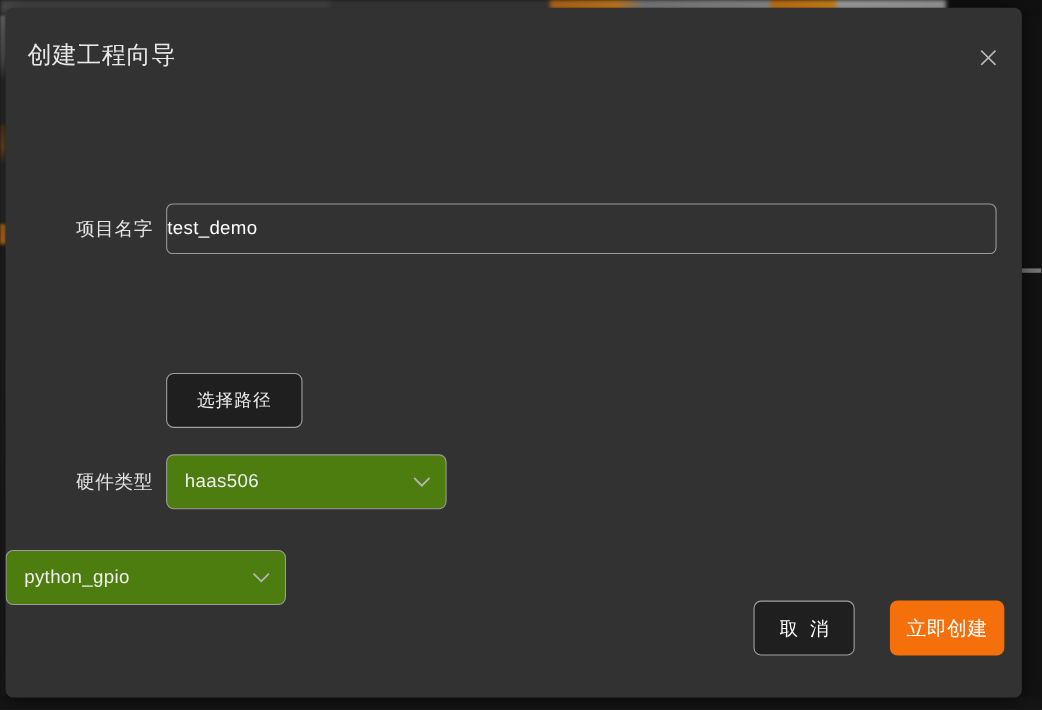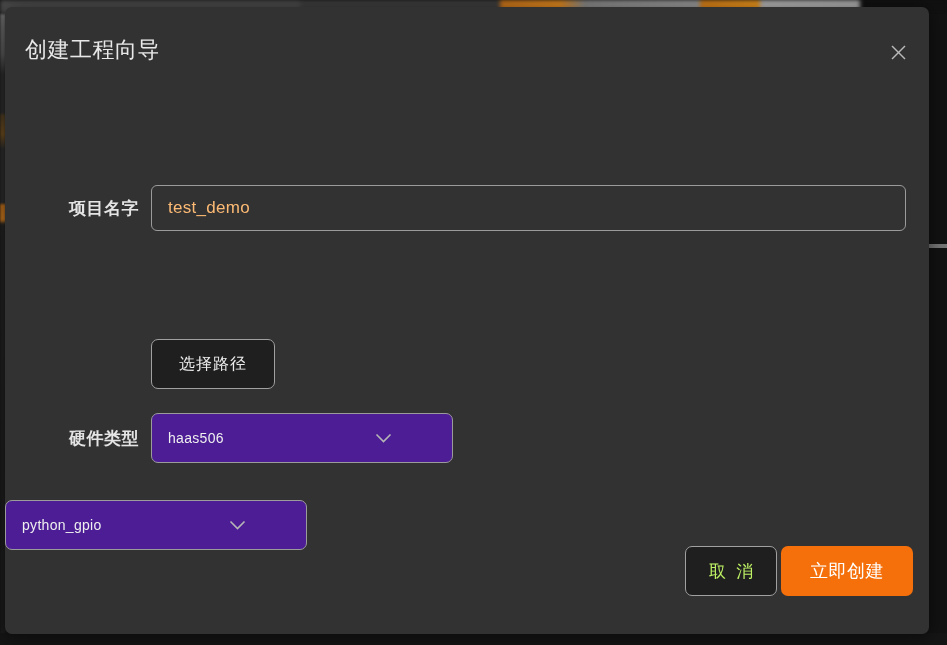--- a/index.html
+++ b/index.html
@@ -141,34 +141,33 @@
 
   .field-label {
     width: 146px;
     text-align: right;
     padding-right: 12px;
     box-sizing: border-box;
     font-size: 17px;
     color: #e4e4e4;
     white-space: nowrap;
     letter-spacing: 0.5px;
-    font-weight: bold;
   }
 
   .text-input {
     width: 755px;
     height: 46px;
     box-sizing: border-box;
     background: #323232;
     border: 1px solid #9b9b9b;
     border-radius: 6px;
-    color: #fdba74;
+    color: #ffffff;
     font-size: 17px;
     font-family: "Liberation Sans", "DejaVu Sans", sans-serif;
-    padding: 0 16px;
+    padding: 0 0;
     outline: none;
     letter-spacing: 0.3px;
   }
   .text-input::placeholder { color: #8b8b8b; }
 
   .browse-btn {
     margin-left: 0;
     width: 124px;
     height: 50px;
     background: #1f1f1f;
@@ -180,28 +179,28 @@
     cursor: pointer;
     letter-spacing: 1px;
   }
 
   .select-wrap {
     position: relative;
     width: 255px;
     height: 50px;
   }
   .select-box {
-    width: 302px;
+    width: 255px;
     height: 50px;
     box-sizing: border-box;
-    background: #4c1d95;
+    background: #4d7c0f;
     border: 1px solid #9b9b9b;
     border-radius: 7px;
     color: #efefef;
-    font-size: 14px;
+    font-size: 17px;
     display: flex;
     align-items: center;
     padding: 0 16px;
     cursor: pointer;
     letter-spacing: 0.3px;
   }
   .chev {
     position: absolute;
     right: 14px;
     top: 50%;
@@ -220,32 +219,32 @@
   }
   .cancel-btn {
     position: absolute;
     right: 152px;
     top: 8px;
     width: 92px;
     height: 50px;
     background: #1f1f1f;
     border: 1px solid #a0a0a0;
     border-radius: 7px;
-    color: #bef264;
+    color: #ffffff;
     font-size: 17px;
-    font-family: Liberation Serif, serif;
+    font-family: Liberation Sans, sans-serif;
     cursor: pointer;
     letter-spacing: 3px;
     text-indent: 3px;
   }
   .create-btn {
     position: absolute;
     right: 16px;
     top: 8px;
-    width: 132px;
+    width: 104px;
     height: 50px;
     background: #f5700a;
     border: none;
     border-radius: 7px;
     color: #ffffff;
     font-size: 18px;
     font-family: "Liberation Sans", "DejaVu Sans", sans-serif;
     cursor: pointer;
     letter-spacing: 0.5px;
   }

